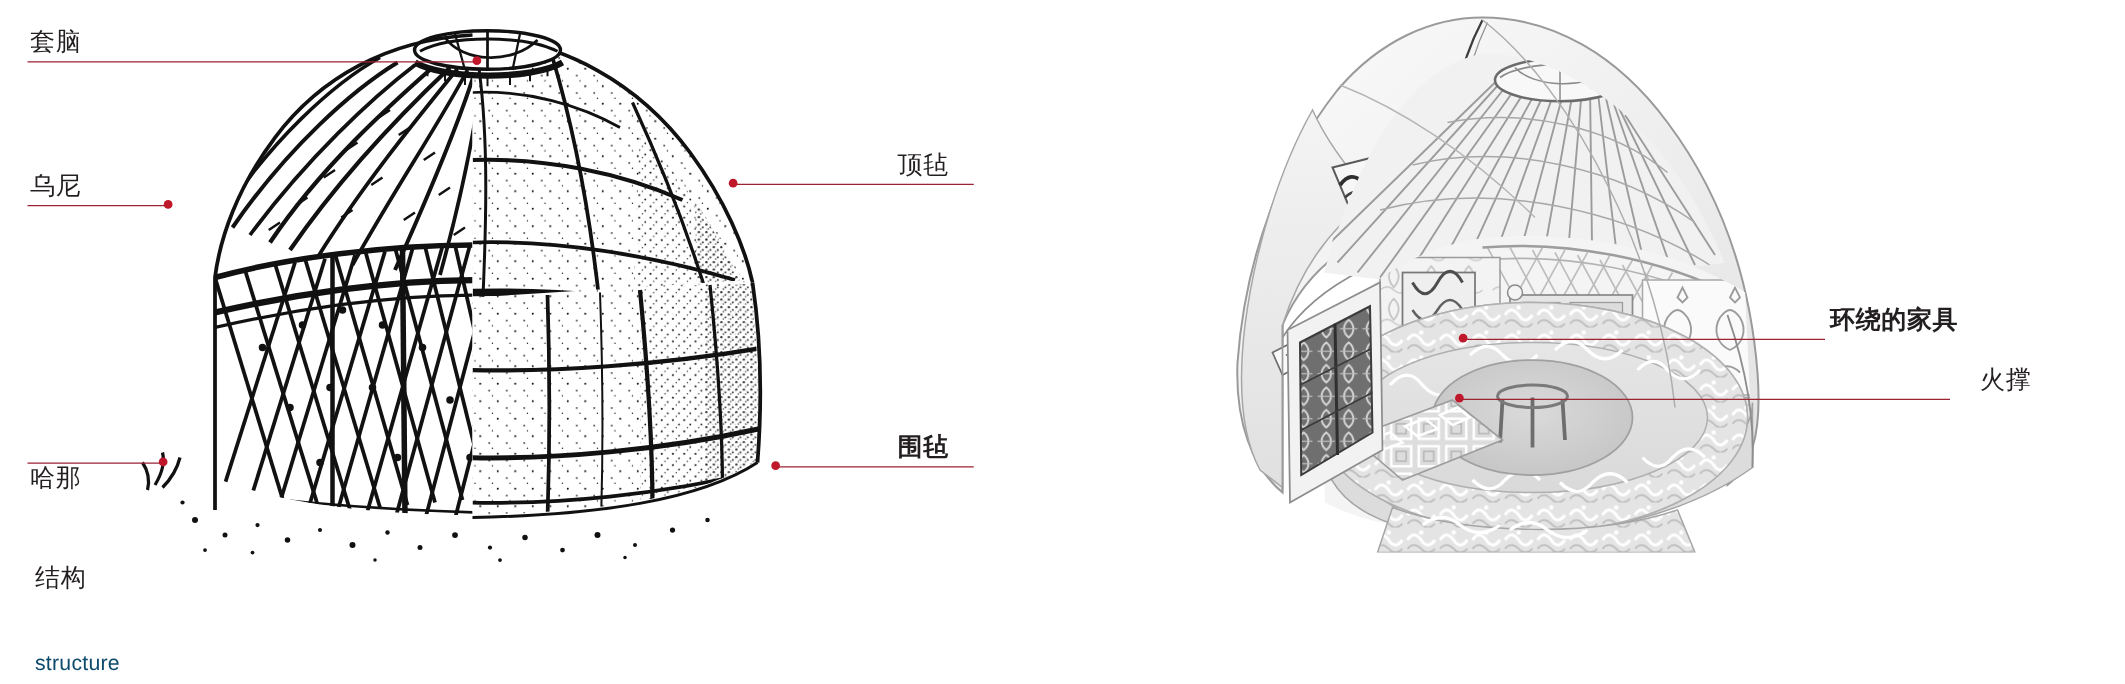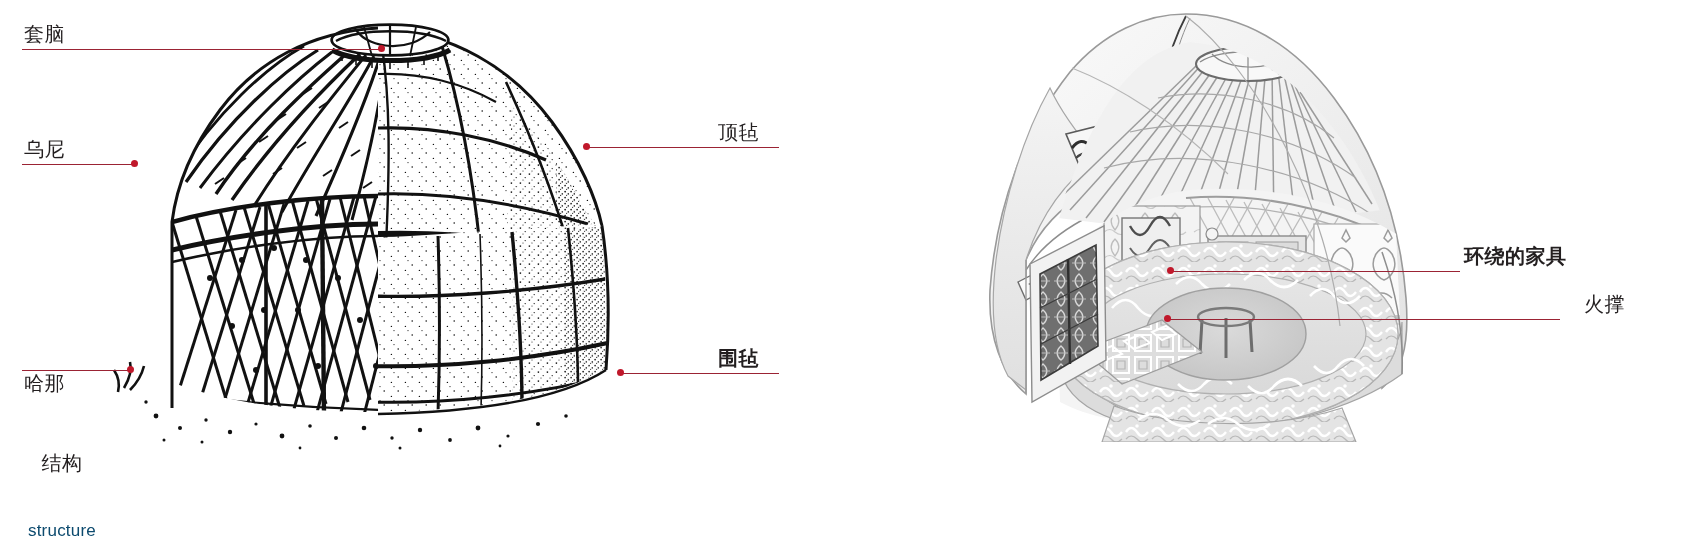--- a/index.html
+++ b/index.html
@@ -30,21 +30,21 @@
     height:0;
     border-top:1.4px solid #9b2334;
   }
   .ann .ann-dot{
     position:absolute;
     width:7px;height:7px;border-radius:50%;
     background:#c0182b;
   }
 
   
-  .caption{position:absolute;line-height:1.32;text-align:center;}
+  .caption{position:absolute;line-height:1.32;}
   .caption .cap-cn{
     display:block;font-size:20px;color:#231f20;letter-spacing:.5px;
   }
   .caption .cap-en{
     display:block;font-size:17px;color:#0c4a6e;letter-spacing:.2px;margin-top:44px;
   }
 
   svg{display:block;}
   .no-sel{user-select:none;}
 </style>

